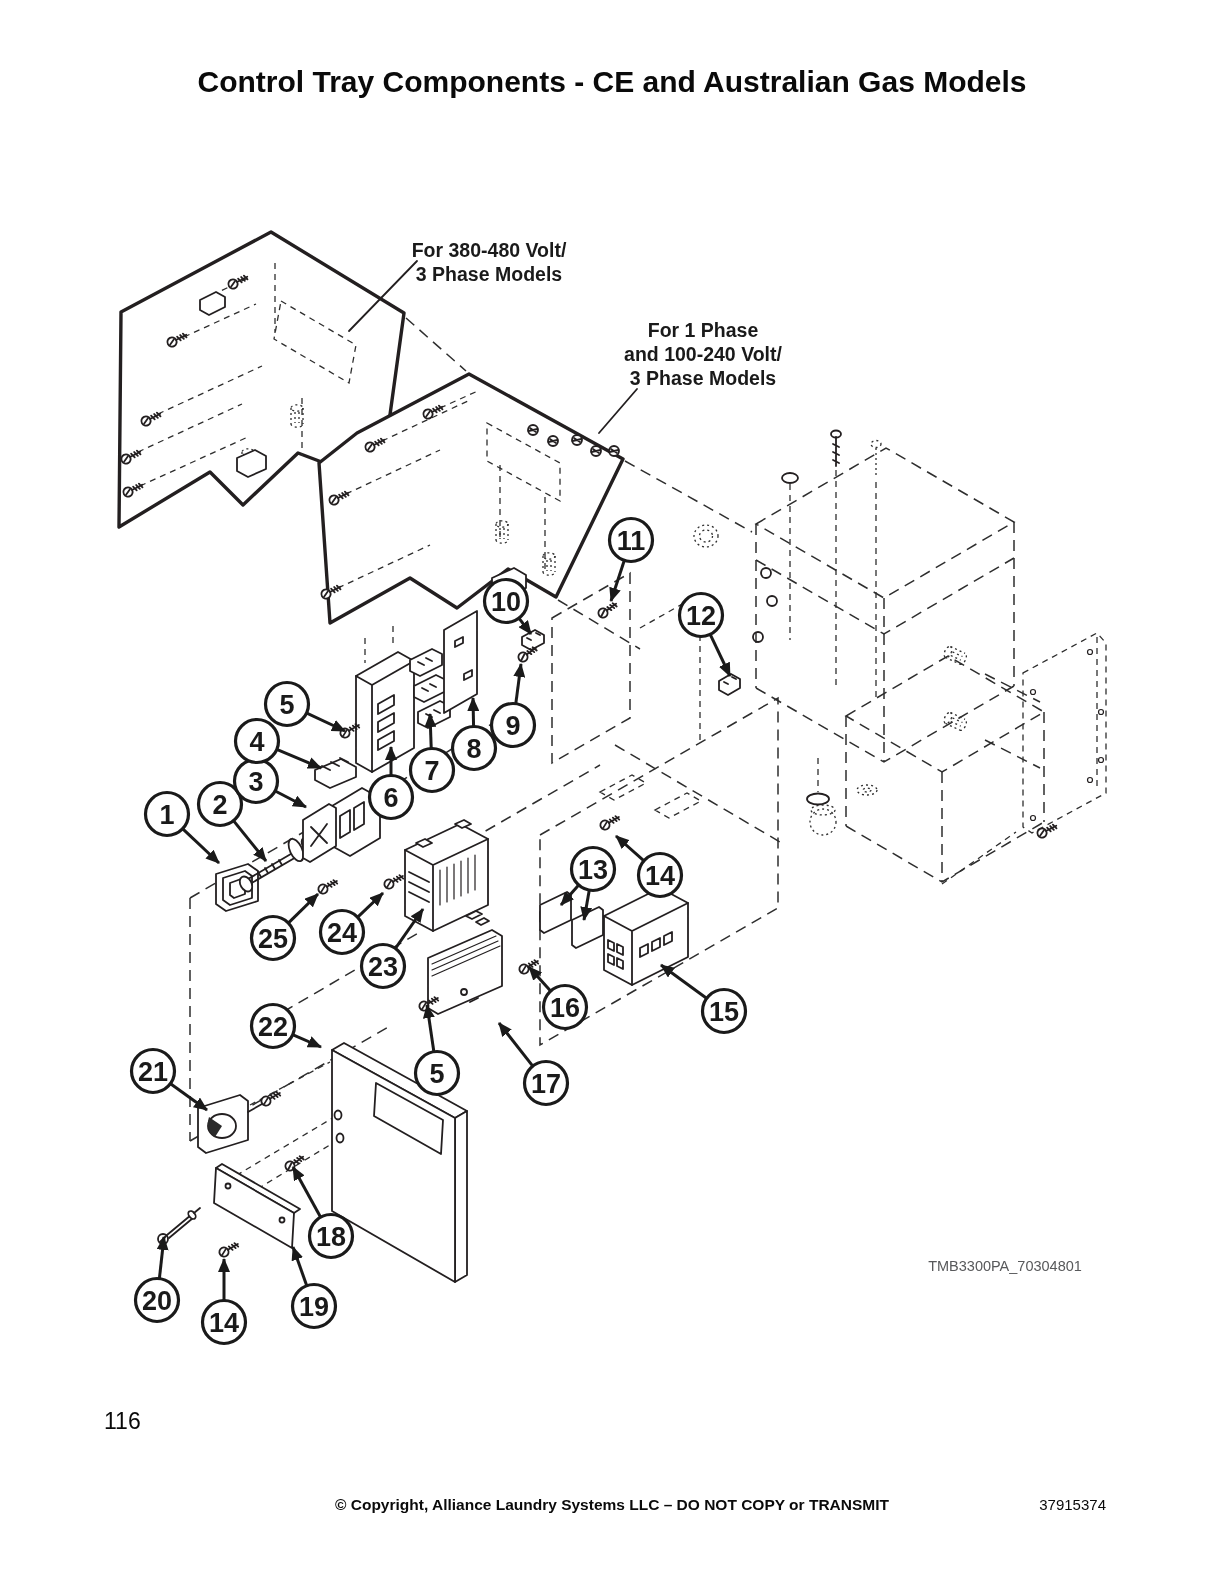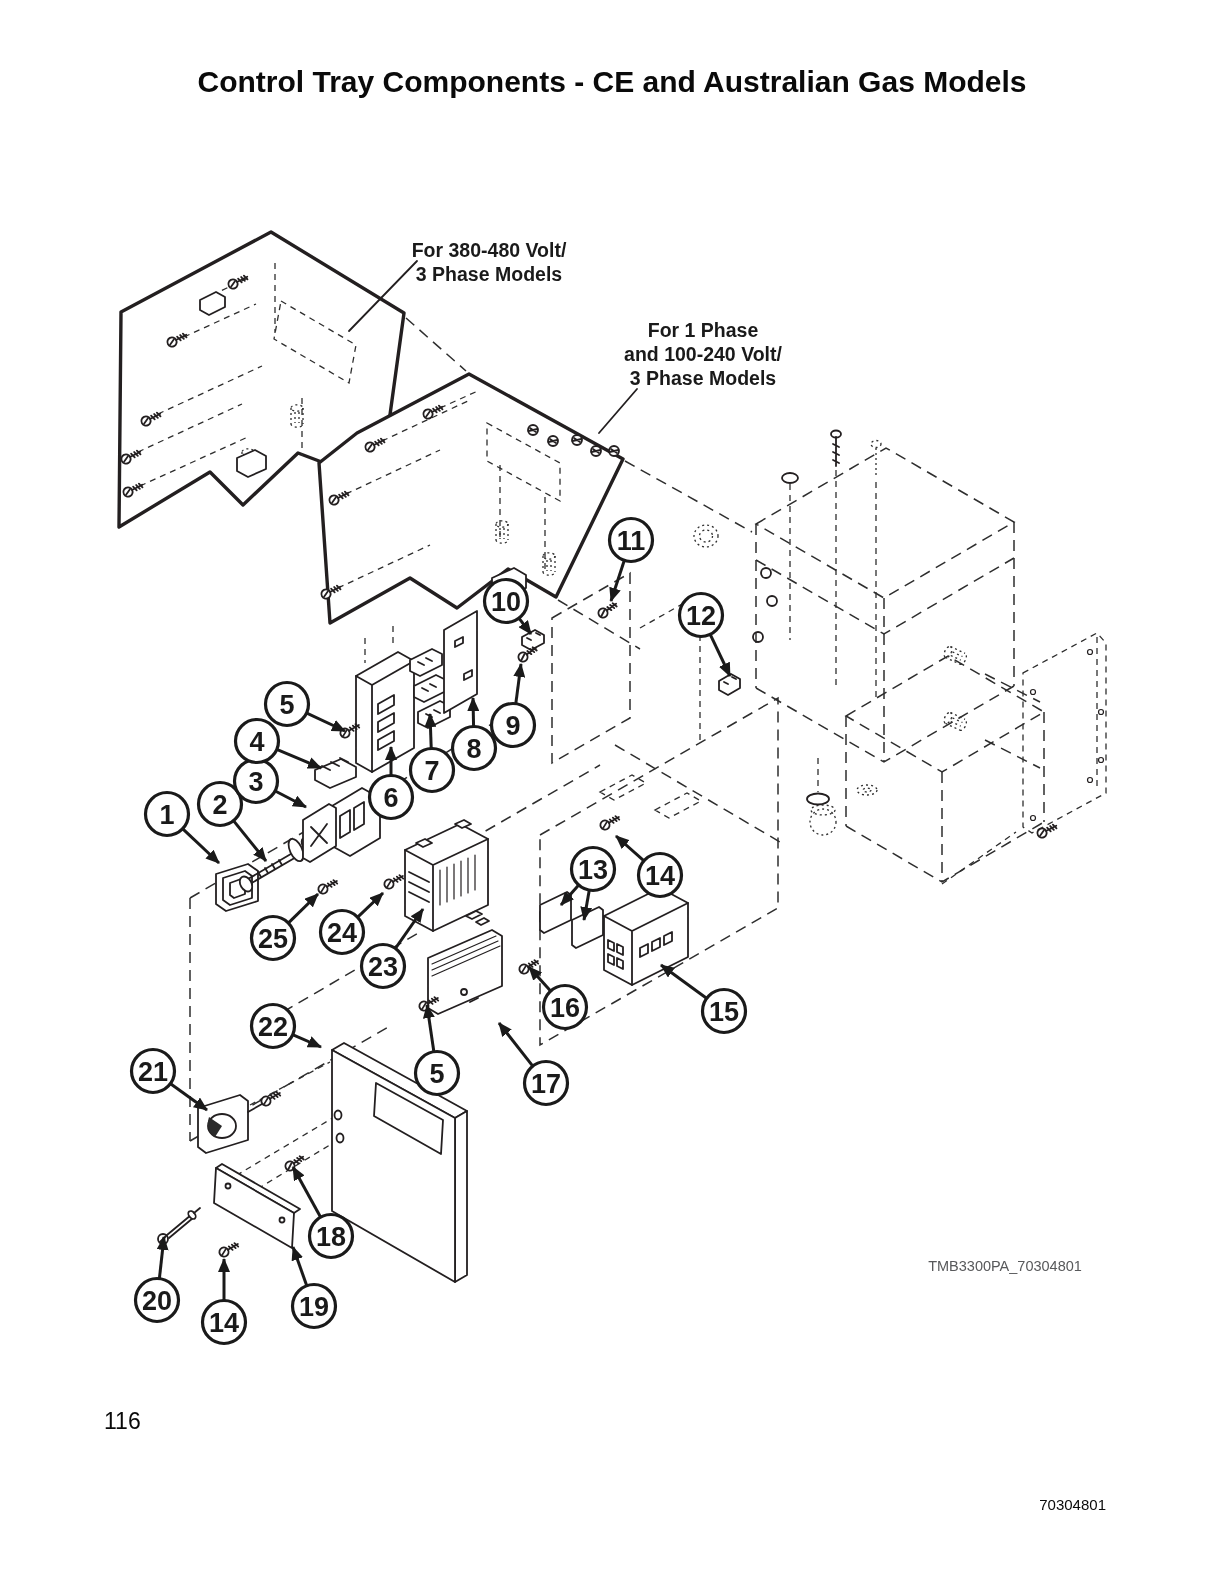--- a/index.html
+++ b/index.html
@@ -430,14 +430,15 @@
         </g>
         <g>
           <line x1="224" y1="1302.5" x2="224" y2="1259" class="callout-arrow" marker-end="url(#arrowhead)"></line>
           <circle cx="224" cy="1322" r="21.5" class="callout-circle"></circle>
           <text x="224" y="1331.5" class="callout-num">14</text>
         </g>
       </g>
   </svg>
 
   <div class="footer-page">116</div>
-  <div class="footer-doc">70304801</div>
+  <div class="footer-copy">© Copyright, Alliance Laundry Systems LLC – DO NOT COPY or TRANSMIT</div>
+  <div class="footer-doc">37915374</div>
 </div>
 
 </body></html>

